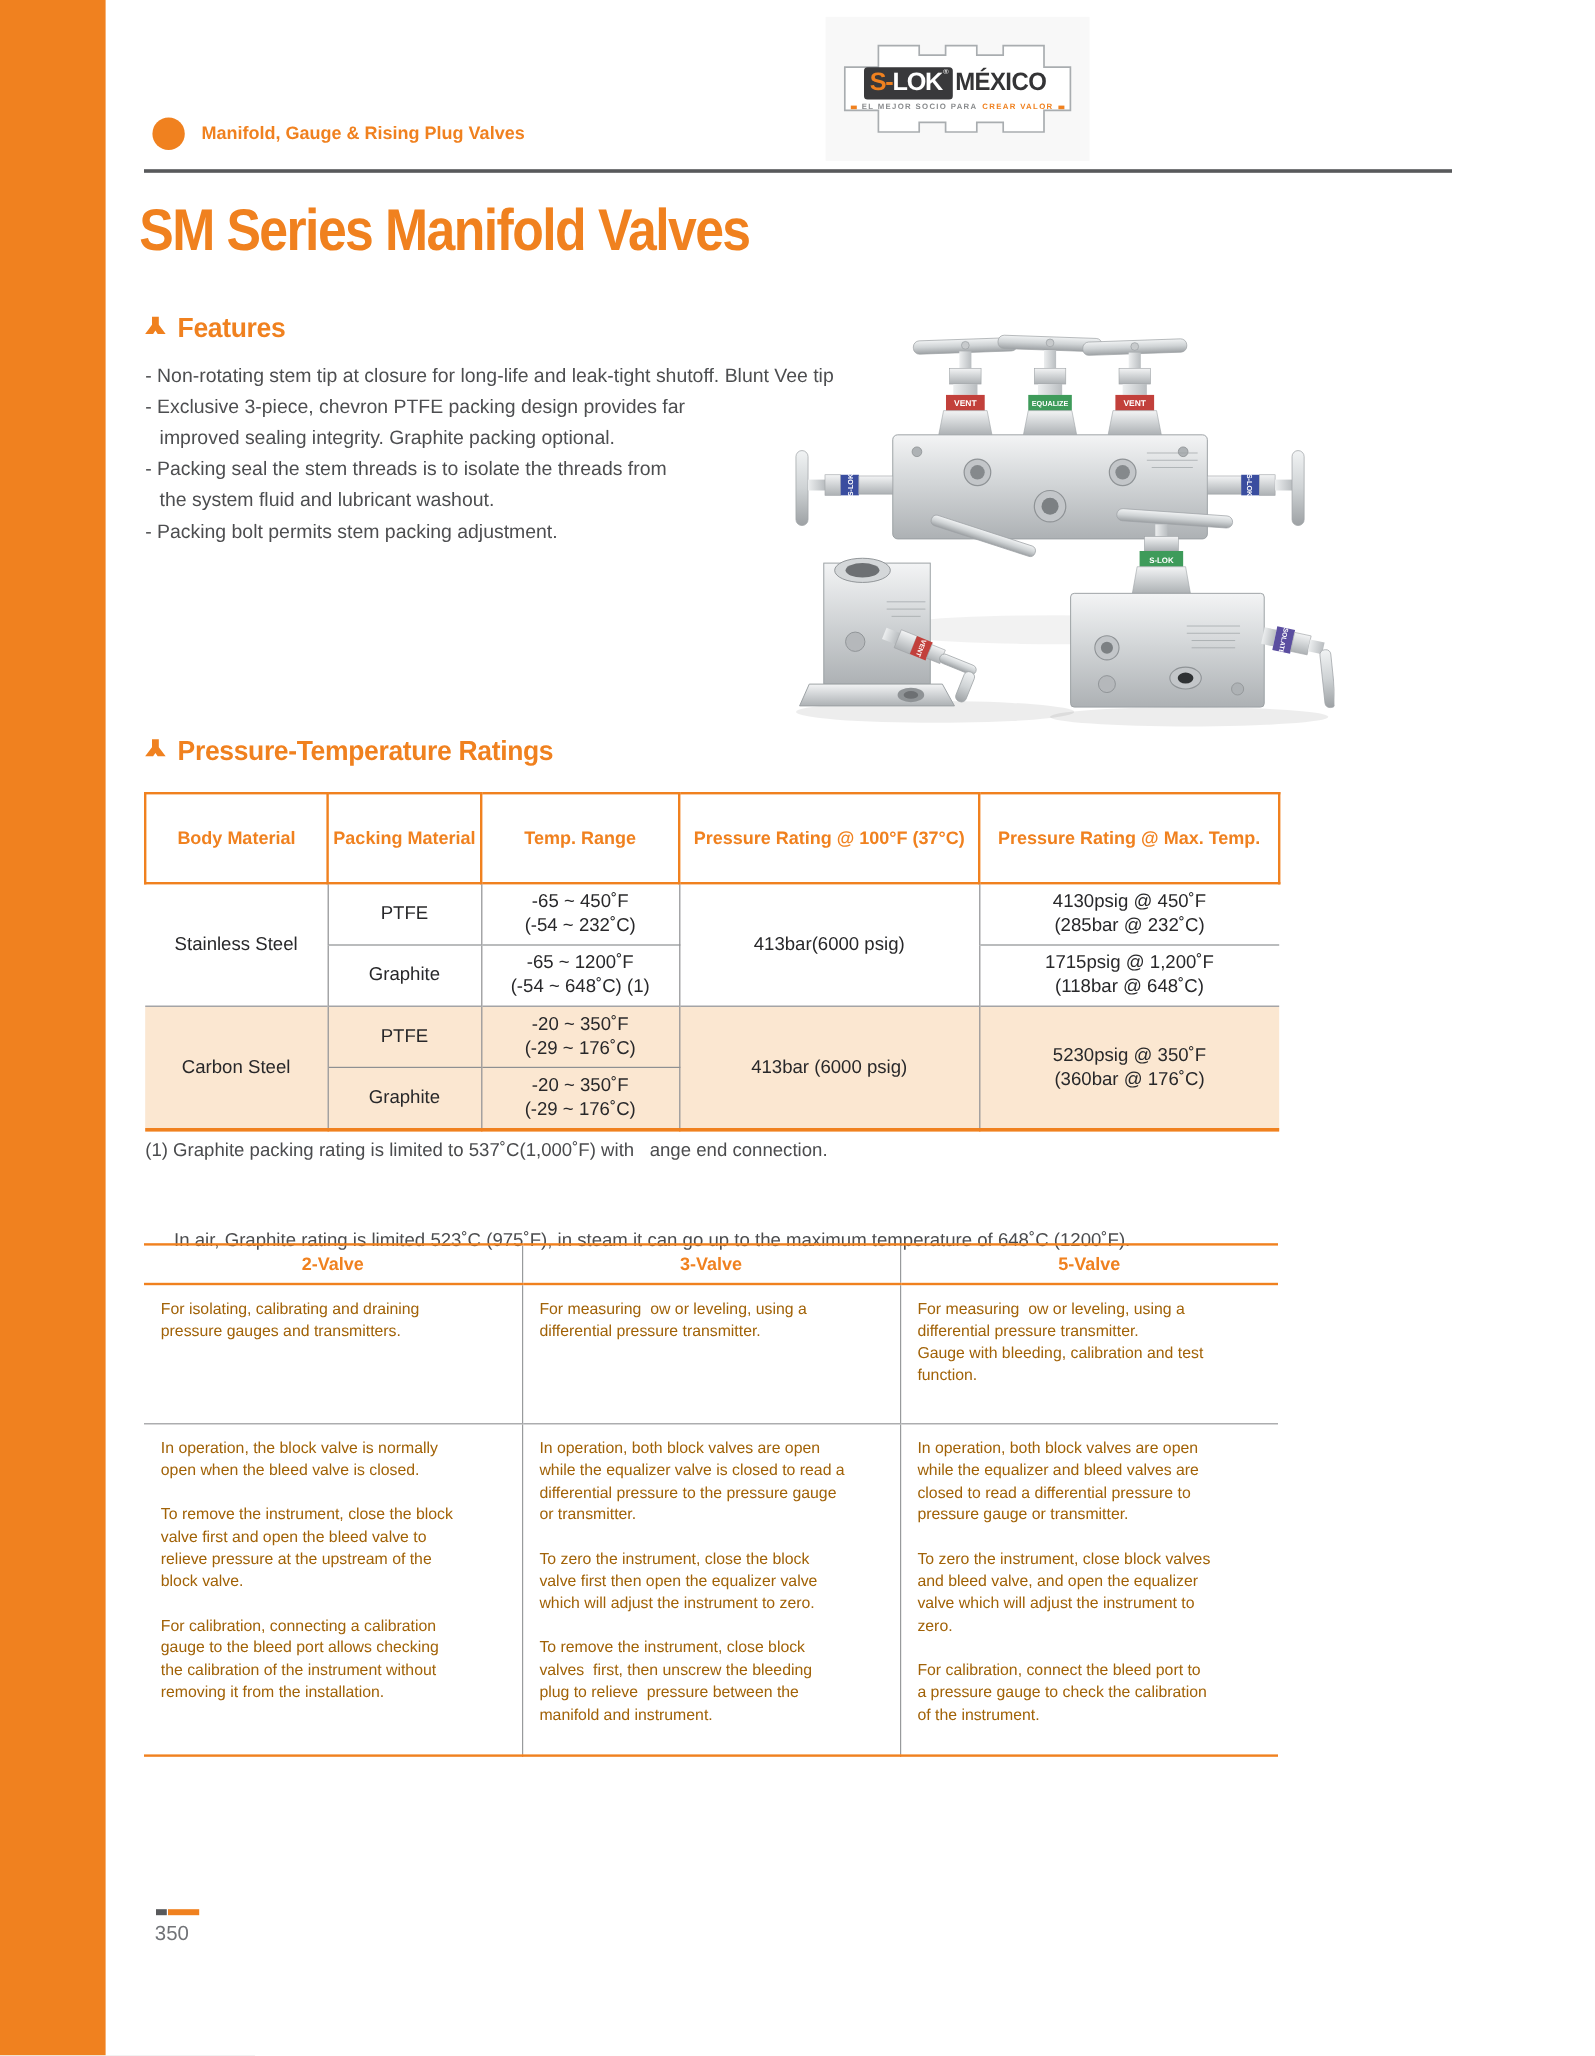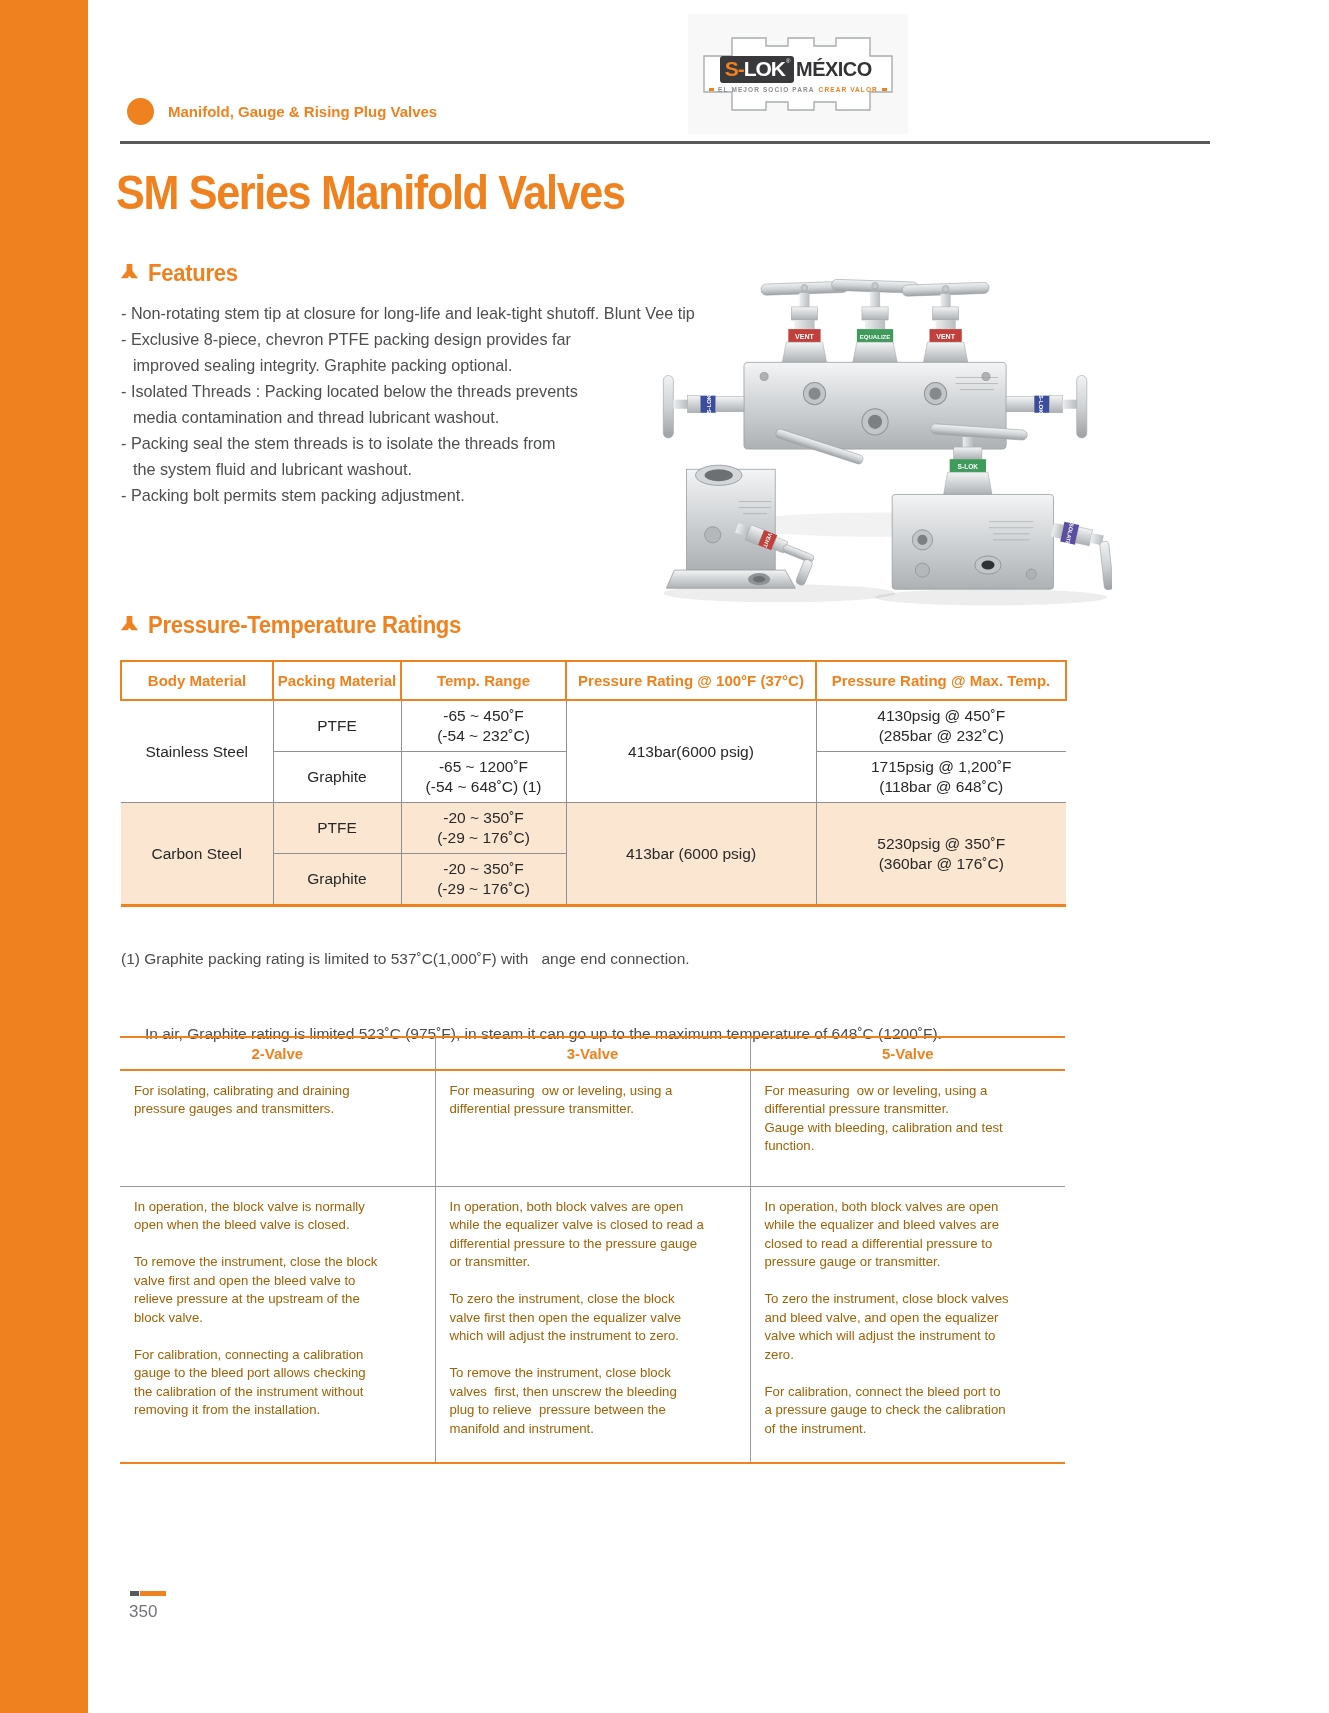--- a/index.html
+++ b/index.html
@@ -47,21 +47,21 @@
   .photo{position:absolute;left:628px;top:272px;width:484px;height:334px;}
 
   
   .pt-table{
     position:absolute;left:120px;top:660px;width:945px;border-collapse:collapse;table-layout:fixed;
     border-bottom:3px solid #F0811F;font-size:15.5px;color:#28282A;
   }
   .pt-table col.c1{width:152px;} .pt-table col.c2{width:128px;} .pt-table col.c3{width:165px;}
   .pt-table col.c4{width:250px;} .pt-table col.c5{width:250px;}
   .pt-table th{
-    color:#F0811F;font-size:15px;font-weight:bold;padding:10px 3px;background:#fff;
+    color:#F0811F;font-size:15px;font-weight:bold;padding:28px 3px;background:#fff;
     border-top:2.5px solid #F0811F;border-bottom:2.5px solid #F0811F;
     border-left:2px solid #F0811F;border-right:2px solid #F0811F;
   }
   .pt-table td{
     text-align:center;vertical-align:middle;padding:5px 4px;line-height:1.28;height:40px;
     border-top:1px solid #8E9092;
   }
   .pt-table td.bl{border-left:1px solid #8E9092;}
   .pt-table tr.cs td{background:#FBE7D1;}
   .pt-table .ml{white-space:pre-line;}
@@ -131,24 +131,22 @@
   <h1 class="page-title">SM Series Manifold Valves</h1>
 
   <div class="sec-head sec-features">
     <svg class="glyph" viewBox="0 0 20 22">
       <path d="M7,1 h6 v7 l6,8 h-7 l-2,-3 -2,3 H1 l6,-8 z" fill="#F0811F"></path>
     </svg>
     <h2>Features</h2>
   </div>
   <div class="features-list">
     <div class="feat">- Non-rotating stem tip at closure for long-life and leak-tight shutoff. Blunt Vee tip</div>
-    <div class="feat">- Exclusive 8-piece, chevron PTFE packing design provides far
+    <div class="feat">- Exclusive 3-piece, chevron PTFE packing design provides far
 improved sealing integrity. Graphite packing optional.</div>
-    <div class="feat">- Isolated Threads : Packing located below the threads prevents
-media contamination and thread lubricant washout.</div>
     <div class="feat">- Packing seal the stem threads is to isolate the threads from
 the system fluid and lubricant washout.</div>
     <div class="feat">- Packing bolt permits stem packing adjustment.</div>
   </div>
 
   <svg class="photo" viewBox="0 0 480 330">
     <defs>
       <linearGradient id="gm" x1="0" y1="0" x2="0" y2="1">
         <stop offset="0" stop-color="#f3f4f5"></stop>
           <stop offset="0.45" stop-color="#d3d6d8"></stop>

